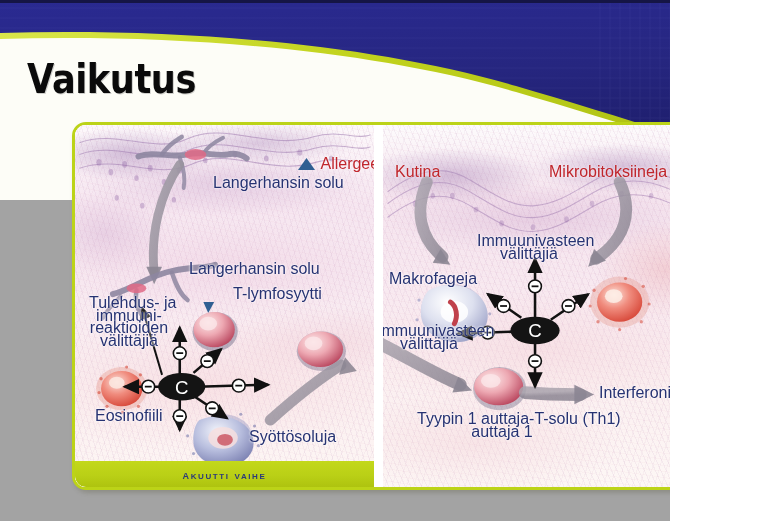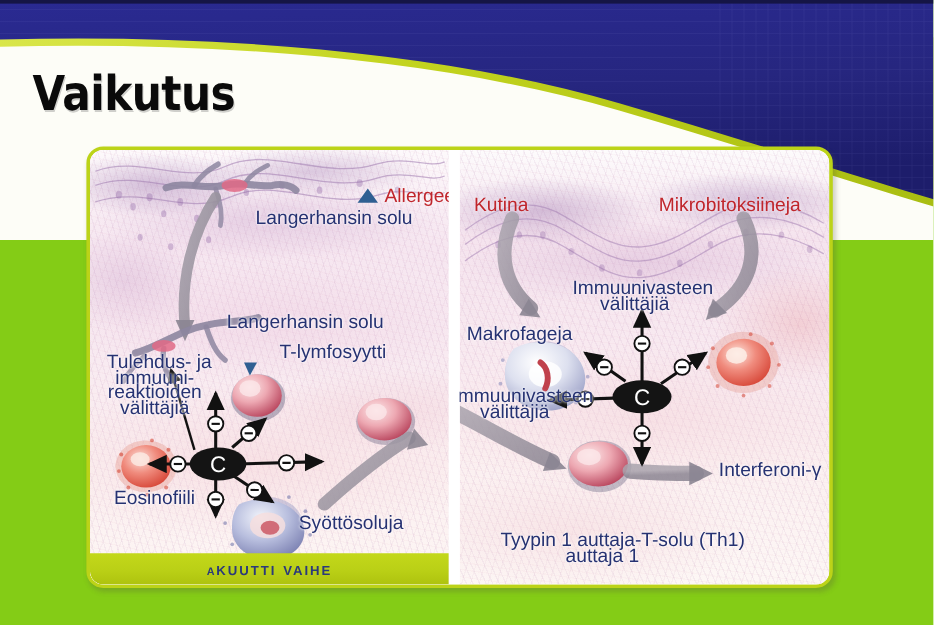--- a/index.html
+++ b/index.html
@@ -4,22 +4,22 @@
 <title>Vaikutus</title>
 <style>
   html,body{margin:0;padding:0;}
   body{
     width:778px;height:521px;overflow:hidden;
     background:#ffffff;
     font-family:"Liberation Sans", sans-serif;
     position:relative;
   }
   #slide{
-    position:absolute;left:0;top:0;width:778px;height:521px;
-    background:#84cc16;
+    position:absolute;left:0;top:0;width:670px;height:521px;
+    background:#a3a3a3;
     overflow:hidden;
   }
   
   .banner-wrap{position:absolute;left:0;top:0;width:778px;height:200px;overflow:hidden;}
   .banner-svg{position:absolute;left:0;top:0;}
   
   .slide-title{
     position:absolute;left:27px;top:56px;
     font-family:"DejaVu Sans", sans-serif;
     font-weight:bold;
@@ -105,21 +105,21 @@
   
   .footer-bar{
     position:absolute;bottom:0;height:26px;
     background:linear-gradient(180deg,#c3d81a 0%, #bad016 55%, #aec30f 100%);
     z-index:9;
     display:flex;align-items:center;justify-content:center;
   }
   .footer-left{left:0;width:299px;border-bottom-left-radius:11px;}
   .footer-txt{
     font-family:"Liberation Sans", sans-serif;
-    font-size:15px;
+    font-size:12px;
     font-weight:bold;
     letter-spacing:1.6px;
     color:#2b3a7a;
     font-variant:small-caps;
     text-transform:lowercase;
   }
   .footer-txt::first-letter{font-size:13px;}
 </style>
 </head>
 <body>
@@ -518,21 +518,21 @@
         </svg>
 
         <div class="lbl red" style="left:12px;top:38px;text-align:right;">Kutina</div>
         <div class="lbl red" style="left:166px;top:38px;">Mikrobitoksiineja</div>
 
         <div class="lbl center" style="left:94px;top:110px;width:104px;">Immuunivasteen
 välittäjiä</div>
         <div class="lbl" style="left:6px;top:148px;">Makrofageja</div>
         <div class="lbl center" style="left:-6px;top:200px;width:104px;">Immuunivasteen
 välittäjiä</div>
-        <div class="lbl center" style="left:34px;top:288px;width:170px;margin-top:32px;">Tyypin 1 auttaja-T-solu (Th1)
+        <div class="lbl center" style="left:34px;top:288px;width:170px;">Tyypin 1 auttaja-T-solu (Th1)
 auttaja 1</div>
         <div class="lbl" style="left:216px;top:262px;">Interferoni-γ</div>
 
       </div>
 
     </div>
   </div>
 
 </div>
 

